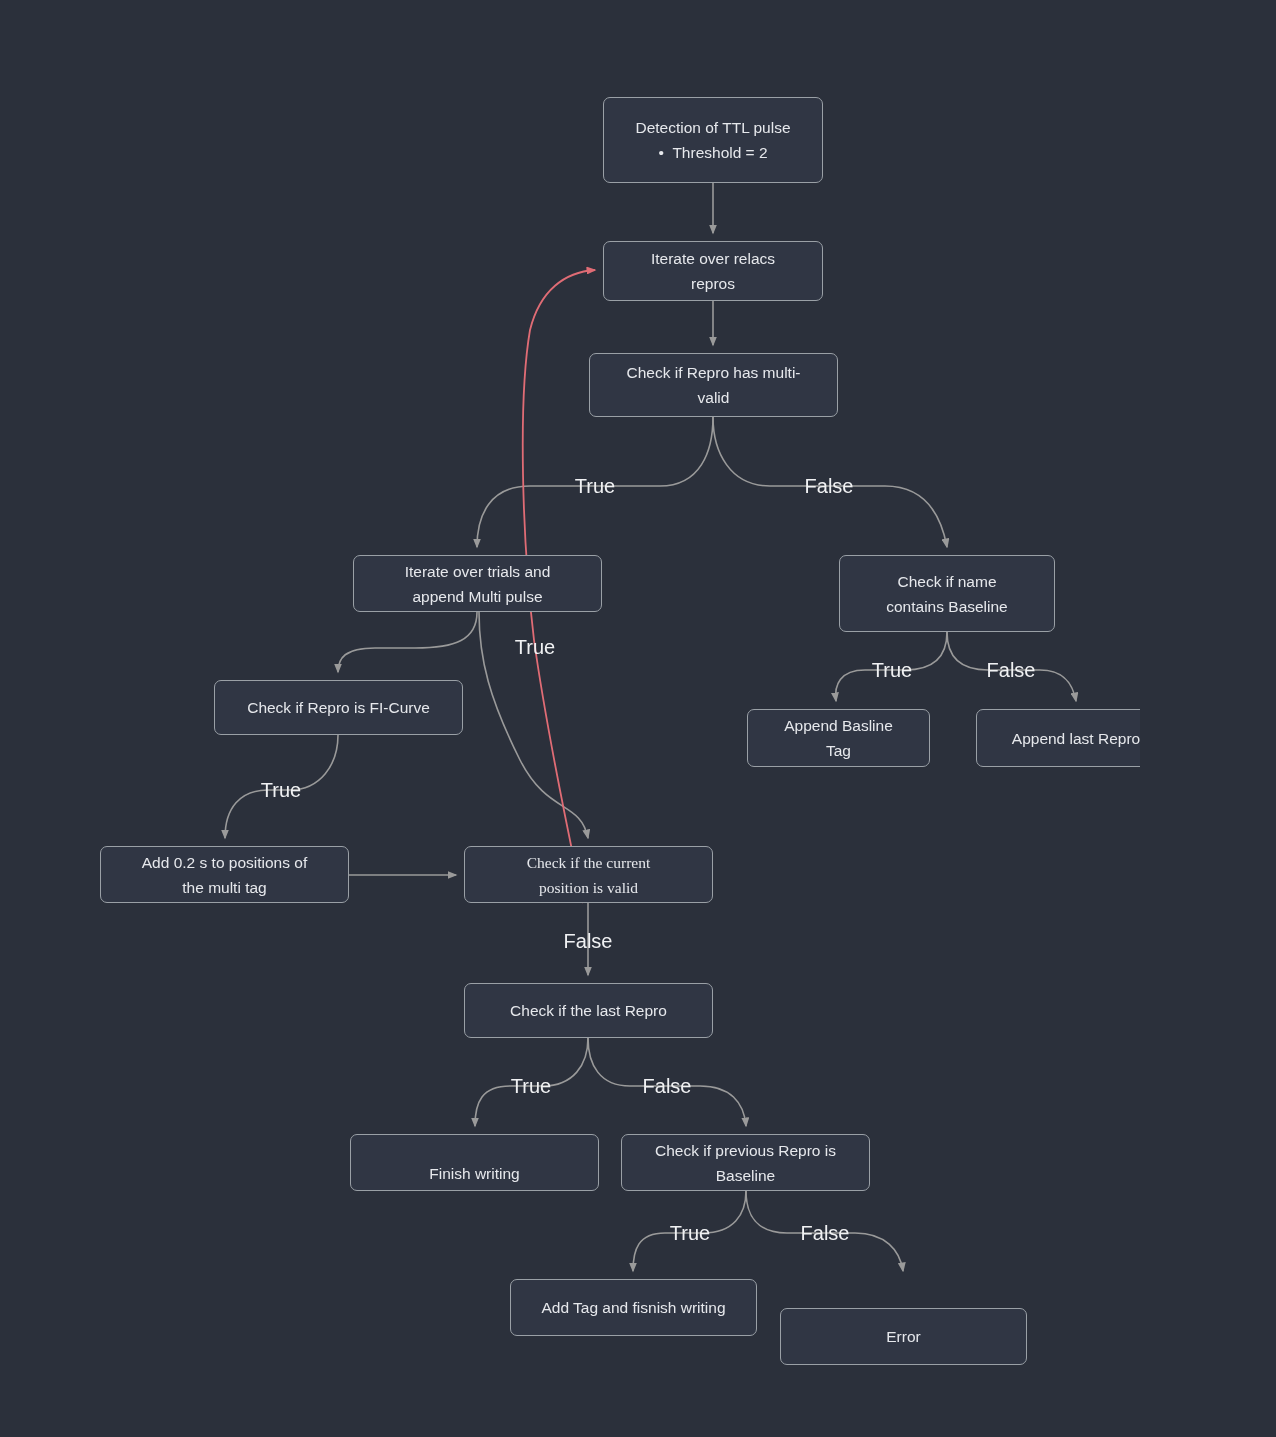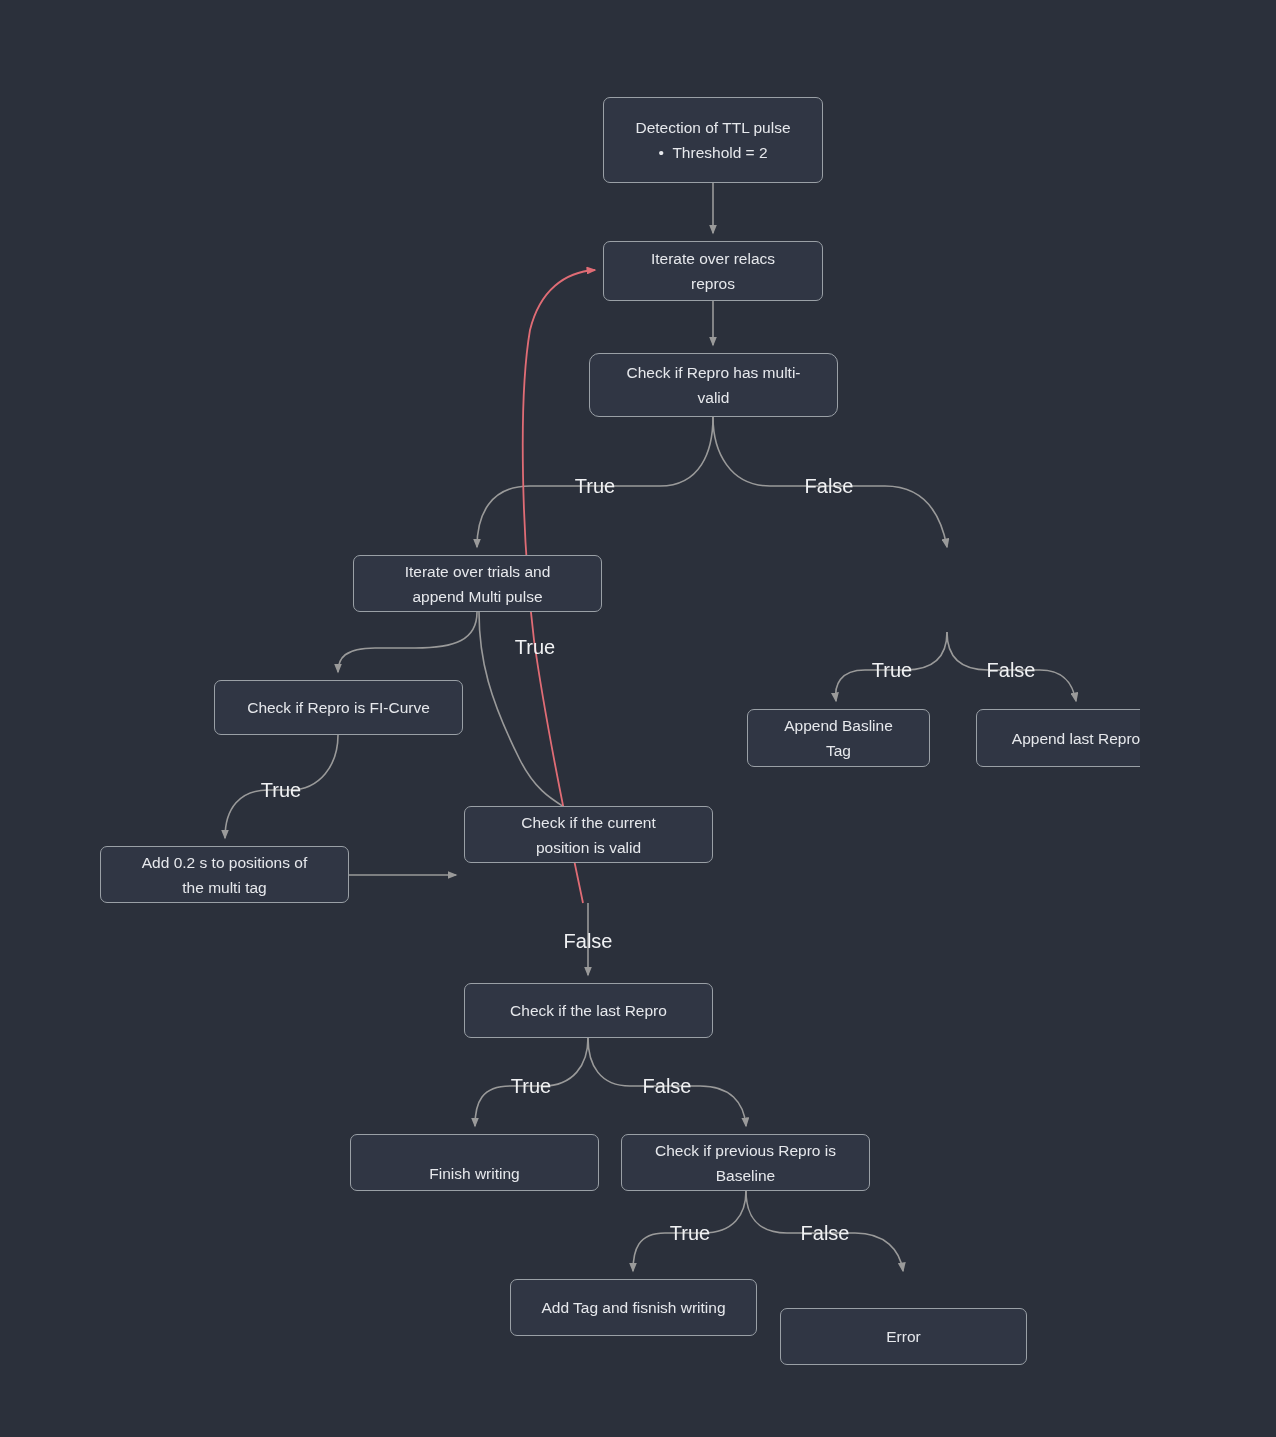--- a/index.html
+++ b/index.html
@@ -114,50 +114,54 @@
   <div class="node" style="left:603px; top:97px; width:220px; height:86px;">
     <span class="line">Detection of TTL pulse</span>
     <span class="bullet-line"><span class="dot">•</span><span>Threshold = 2</span></span>
   </div>
 
   <div class="node" style="left:603px; top:241px; width:220px; height:60px;">
     <span class="line">Iterate over relacs</span>
     <span class="line">repros</span>
   </div>
 
-  <div class="node" style="left:589px; top:353px; width:249px; height:64px;border-radius:10px;">
+  <div class="node" style="left:589px; top:353px; width:249px; height:64px;">
     <span class="line">Check if Repro has multi-</span>
     <span class="line">valid</span>
   </div>
 
   <div class="node" style="left:353px; top:555px; width:249px; height:57px;">
     <span class="line">Iterate over trials and</span>
     <span class="line">append Multi pulse</span>
   </div>
 
+  <div class="node" style="left:839px; top:555px; width:216px; height:77px;">
+    <span class="line">Check if name</span>
+    <span class="line">contains Baseline</span>
+  </div>
 
   <div class="node" style="left:747px; top:709px; width:183px; height:58px;">
     <span class="line">Append Basline</span>
     <span class="line">Tag</span>
   </div>
 
   <div class="node" style="left:976px; top:709px; width:200px; height:58px;">
     <span class="line">Append last Repro</span>
   </div>
 
   <div class="node" style="left:214px; top:680px; width:249px; height:55px;">
     <span class="line">Check if Repro is FI-Curve</span>
   </div>
 
   <div class="node" style="left:100px; top:846px; width:249px; height:57px;">
     <span class="line">Add 0.2 s to positions of</span>
     <span class="line">the multi tag</span>
   </div>
 
-  <div class="node" style="left:464px; top:806px; width:249px; height:57px;">
+  <div class="node" style="left:464px; top:846px; width:249px; height:57px;font-family:Liberation Serif, serif;">
     <span class="line">Check if the current</span>
     <span class="line">position is valid</span>
   </div>
 
   <div class="node" style="left:464px; top:983px; width:249px; height:55px;">
     <span class="line">Check if the last Repro</span>
   </div>
 
   <div class="node" style="left:350px; top:1134px; width:249px; height:57px;justify-content:flex-end;">
     <span class="line">Finish writing</span>

